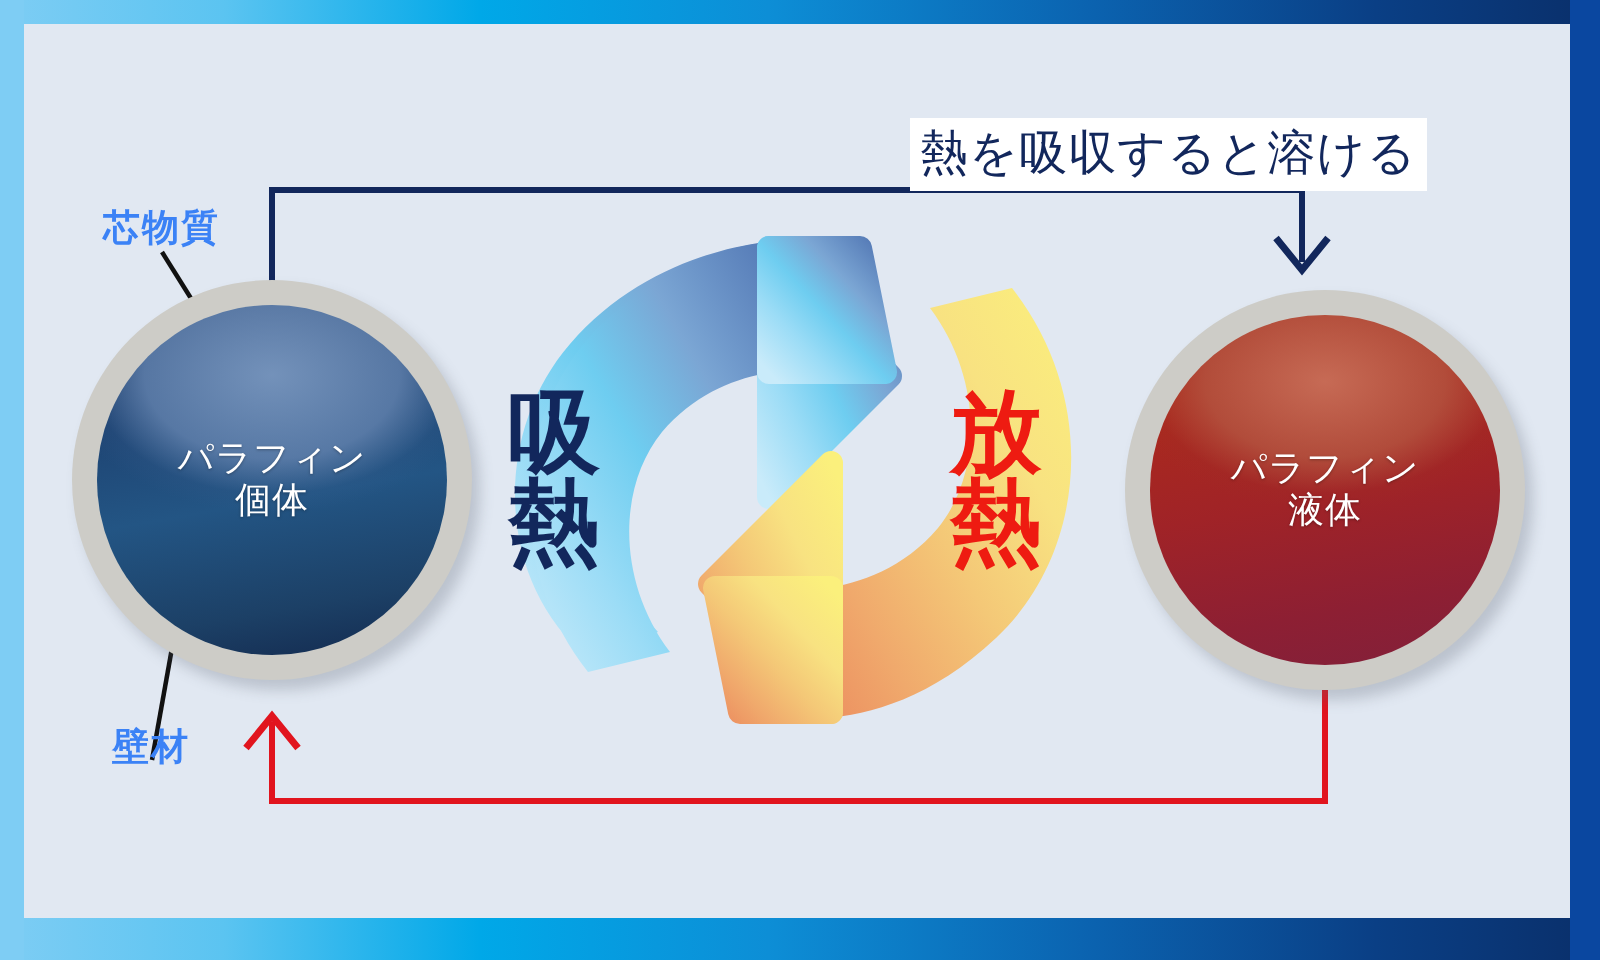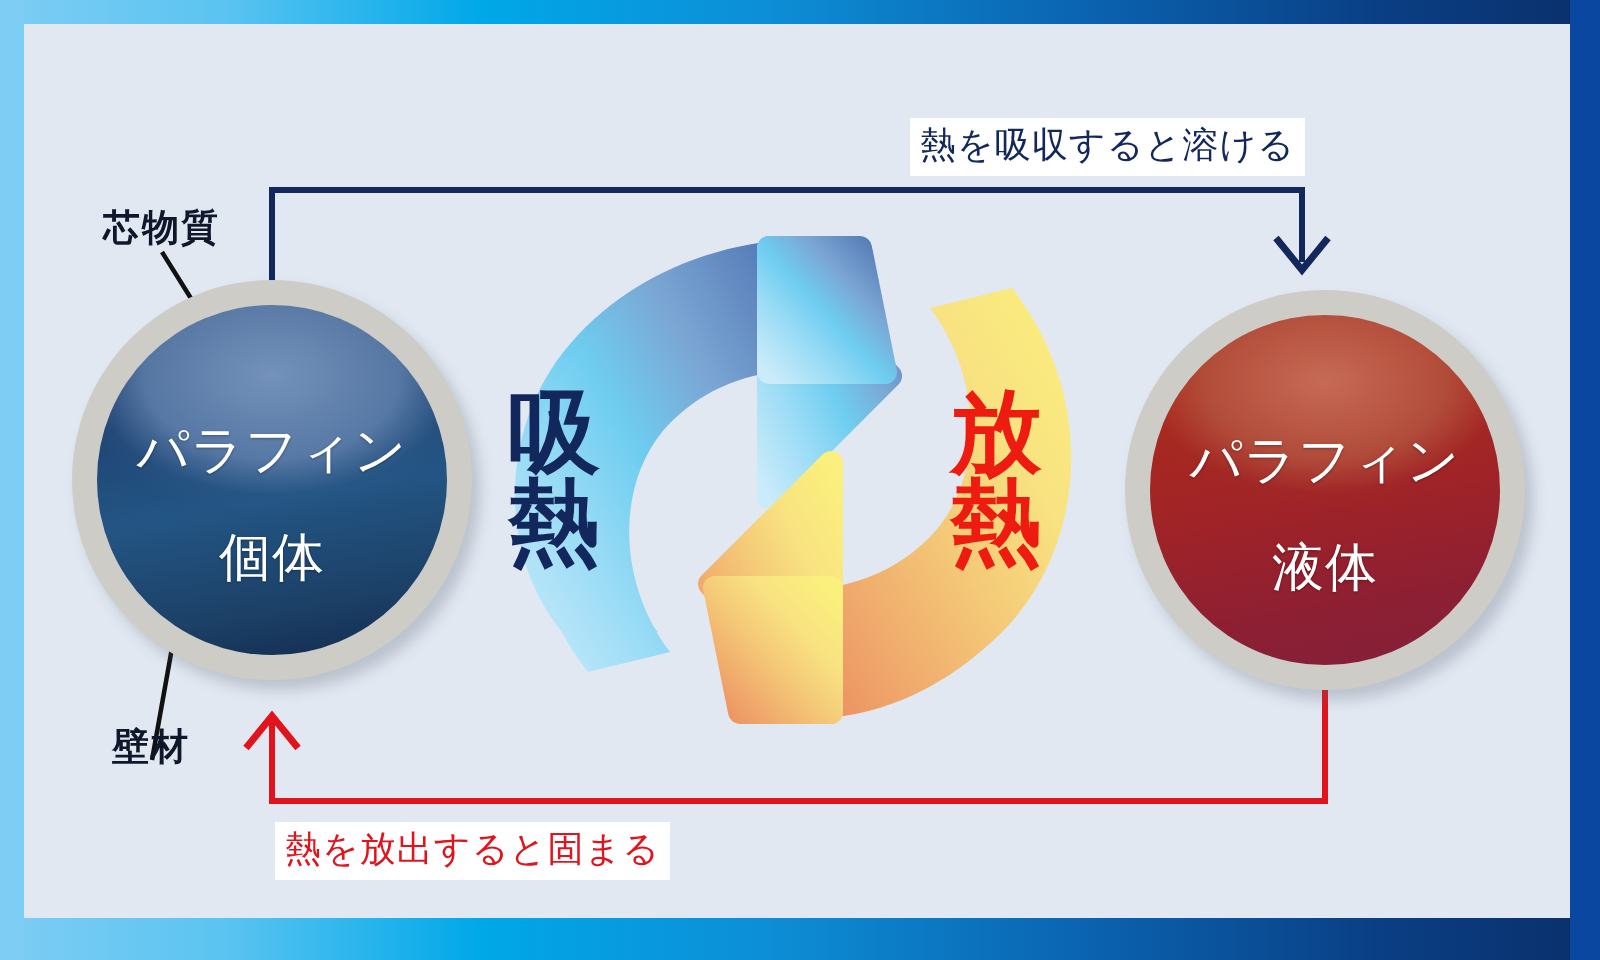--- a/index.html
+++ b/index.html
@@ -90,46 +90,45 @@
       linear-gradient(170deg, #17305c 0%, #1d4170 26%, #235584 55%, #1c4066 82%, #13294e 100%);
   }
   .core-liquid {
     background:
       radial-gradient(ellipse 66% 42% at 50% 19%,
          rgba(200,110,88,0.95) 0%, rgba(180,84,64,0.82) 52%,
          rgba(160,50,40,0.16) 76%, rgba(150,40,35,0) 88%),
       linear-gradient(170deg, #a5261a 0%, #ab2a1d 22%, #a02327 52%, #8d1f33 80%, #82203a 100%);
   }
   .capsule-label {
-    font-size: 52px;
+    font-size: 36px;
     font-weight: 400;
     text-shadow: 0 1px 3px rgba(0,0,0,0.30);
-    font-family: Liberation Sans, sans-serif;
+    font-family: Liberation Serif, serif;
     white-space: nowrap;
-    margin-top: 47px;
   }
 
   
   .callout {
     position: absolute;
     font-size: 37px;
     font-weight: 700;
-    color: #0f172a;
+    color: #3b82f6;
     letter-spacing: 2px;
     white-space: nowrap;
     font-family: Liberation Serif, serif;
     text-align: right;
   }
 
   
   .path-label {
     position: absolute;
     background: #ffffff;
     padding: 3px 10px 6px 10px;
-    font-size: 36px;
+    font-size: 48px;
     letter-spacing: 1px;
     white-space: nowrap;
     font-family: "DejaVu Sans", "Liberation Sans", sans-serif;
   }
   .label-absorb { color: #12275c; }
   .label-release { color: #e1141e; }
 
   
   .cycle-caption {
     position: absolute;
@@ -342,21 +341,20 @@
     <div class="capsule-core core-liquid" style="left:25px; top:25px; width:350px; height:350px;">
       <div class="capsule-label">パラフィン</div>
       <div class="capsule-label">液体</div>
     </div>
   </div>
 
   <div class="callout" style="left:103px; top:203px;">芯物質</div>
   <div class="callout" style="left:112px; top:722px;">壁材</div>
 
   <div class="path-label label-absorb" style="left:910px; top:118px;">熱を吸収すると溶ける</div>
-  <div class="path-label label-release" style="left:275px; top:822px;">熱を放出すると固まる</div>
 
   <div class="cycle-caption caption-absorb" style="left:508px; top:388px;">
     <div>吸</div>
     <div>熱</div>
   </div>
 
   <div class="cycle-caption caption-release" style="left:950px; top:388px;">
     <div>放</div>
     <div>熱</div>
   </div>

